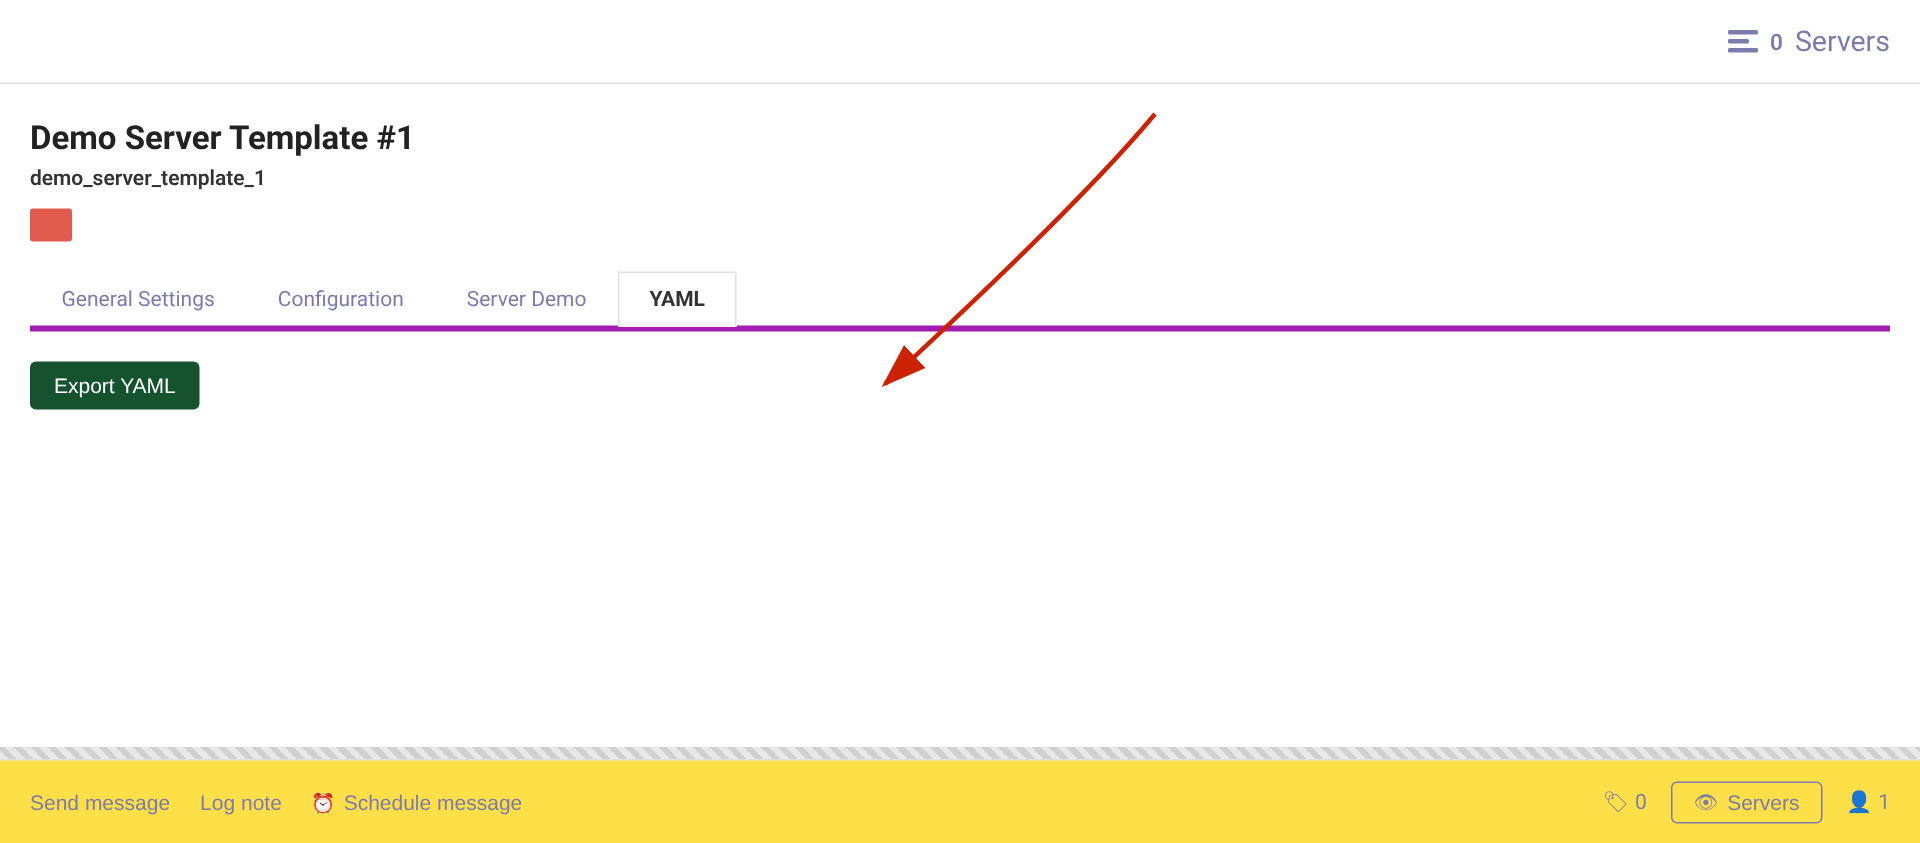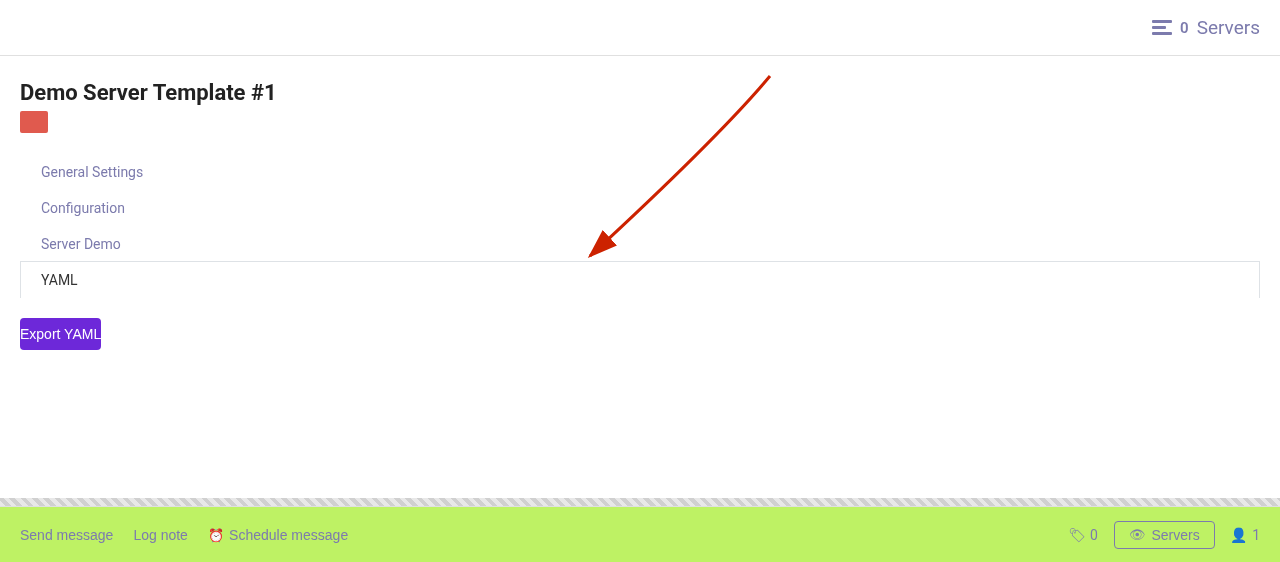--- a/index.html
+++ b/index.html
@@ -78,49 +78,48 @@
       height: 22px;
       background: #e05a4e;
       border-radius: 2px;
       margin-bottom: 20px;
     }
 
     
     .tabs {
       display: flex;
       gap: 0;
-      border-bottom: 1px solid #a21caf;
+      border-bottom: 4px solid #a21caf;
       margin-bottom: 20px;
-      flex-direction: column;
     }
     .tab {
       padding: 10px 20px;
       font-size: 14px;
       color: #7c7bad;
       cursor: pointer;
       border: 1px solid transparent;
       border-bottom: none;
       margin-bottom: -1px;
       background: transparent;
       user-select: none;
     }
     .tab.active {
       color: #333;
-      font-weight: 400;
+      font-weight: 700;
       background: #fff;
       border-color: #dee2e6;
       border-bottom-color: #fff;
     }
 
     
     .export-btn {
-      background: #6d28d9;
+      background: #14532d;
       color: #fff;
       border: none;
-      padding: 8px 0;
+      padding: 8px 16px;
       border-radius: 4px;
       font-size: 14px;
       font-weight: 500;
       cursor: pointer;
     }
 
     
     .arrow-container {
       position: absolute;
       top: 0;
@@ -141,21 +140,21 @@
         #d0d0d0 8px
       );
     }
 
     
     .bottom-bar {
       display: flex;
       align-items: center;
       padding: 12px 20px;
       border-top: 1px solid #e0e0e0;
-      background: #bef264;
+      background: #fde047;
       min-height: 56px;
       gap: 48px;
     }
     .bottom-actions-left {
       display: flex;
       align-items: center;
       gap: 20px;
       flex: 1;
     }
     .bottom-action-btn {
@@ -231,20 +230,21 @@
   <svg class="arrow-container" viewBox="0 0 1240 280" xmlns="http://www.w3.org/2000/svg">
     <defs>
       <marker id="arrowhead" markerWidth="10" markerHeight="7" refX="9" refY="3.5" orient="auto">
         <polygon points="0 0, 10 3.5, 0 7" fill="#cc2200"></polygon>
       </marker>
     </defs>
     <path d="M 750 20 Q 700 80 570 200" stroke="#cc2200" stroke-width="3" fill="none" marker-end="url(#arrowhead)"></path>
   </svg>
 
   <h1 class="page-title">Demo Server Template #1</h1>
+  <div class="page-subtitle">demo_server_template_1</div>
   <div class="color-swatch" style="background: rgb(224, 90, 78);"></div>
 
   
   <div class="tabs">
     <div class="tab">General Settings</div>
     <div class="tab">Configuration</div>
     <div class="tab">Server Demo</div>
     <div class="tab active">YAML</div>
   </div>
 

